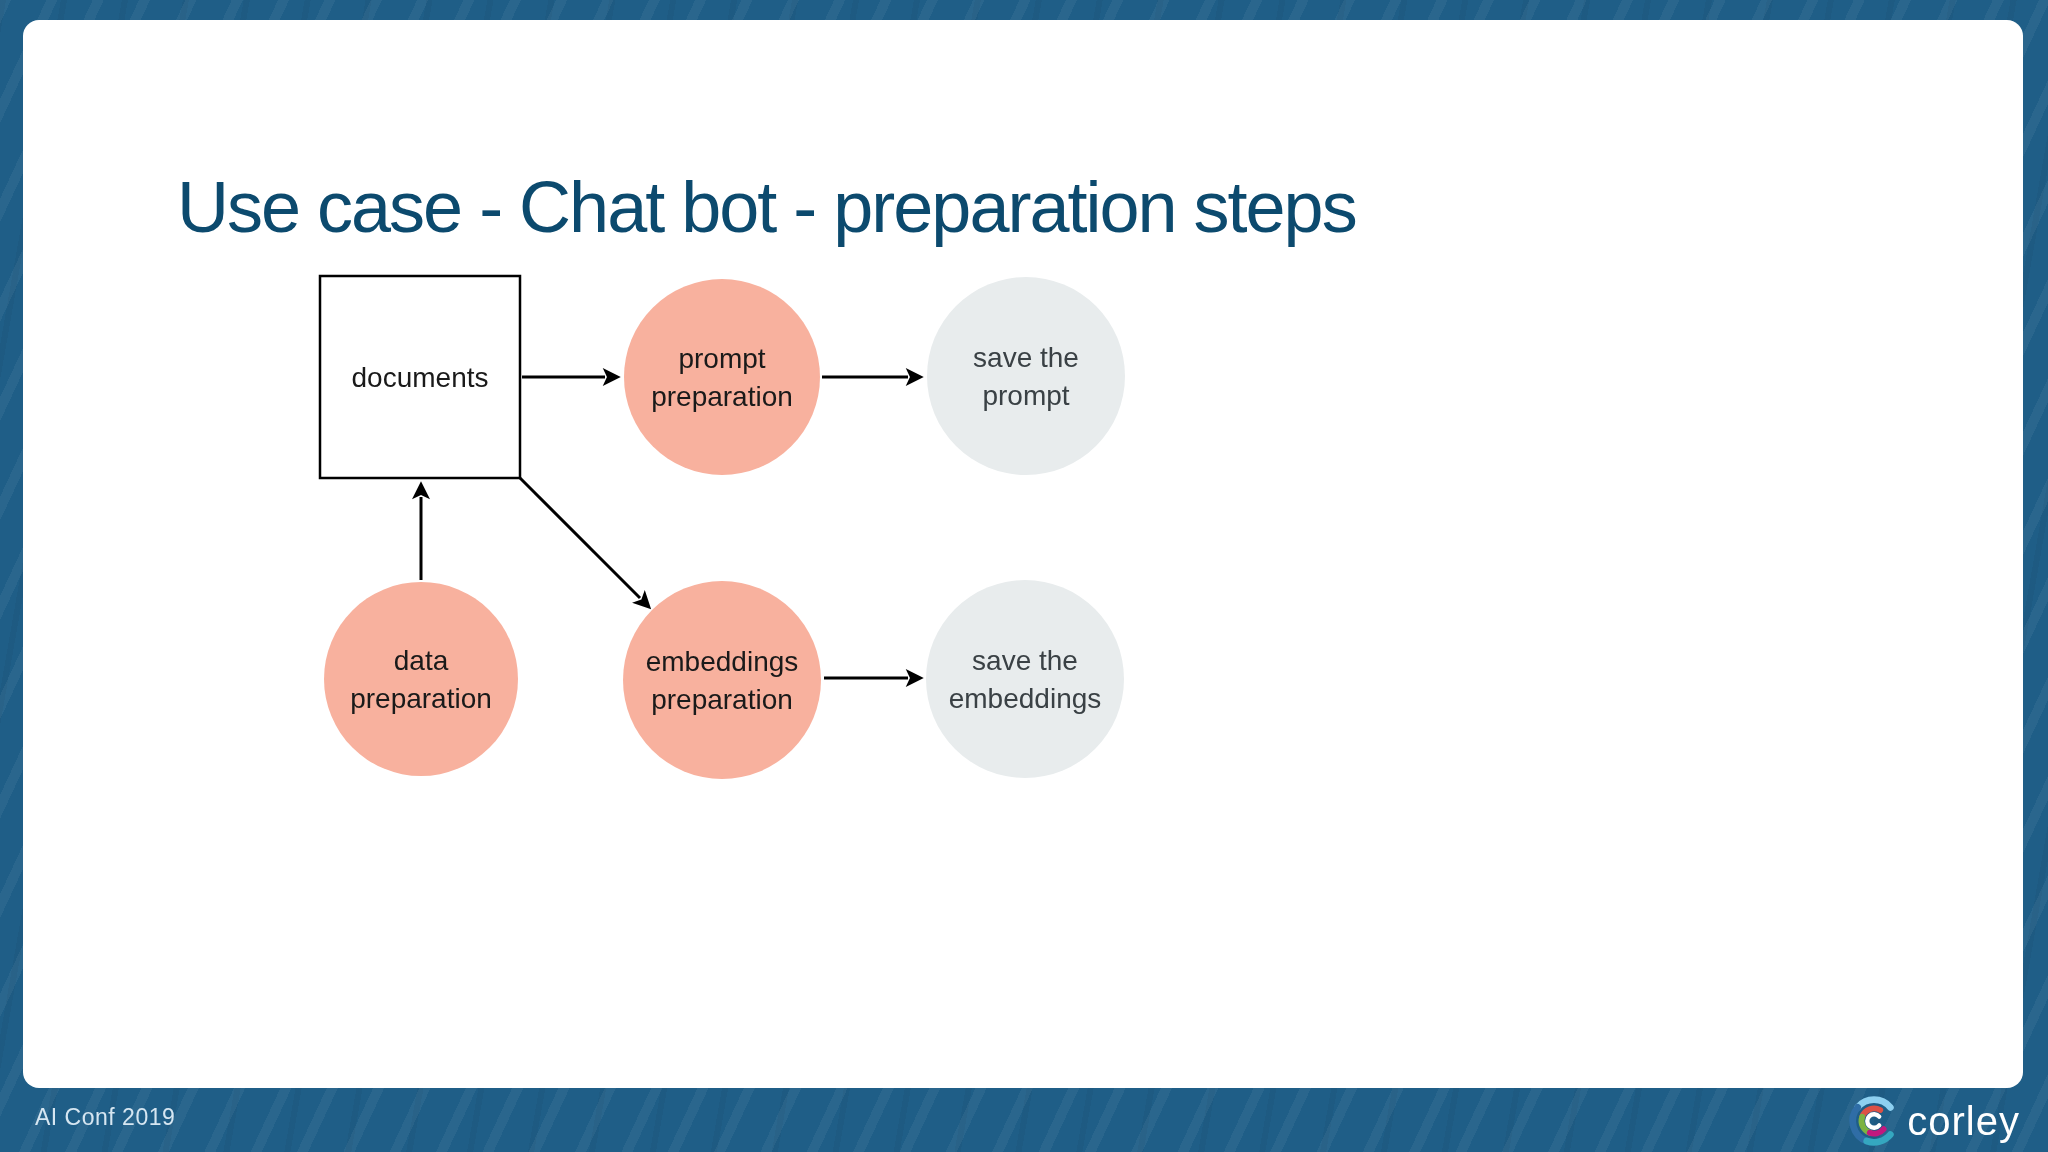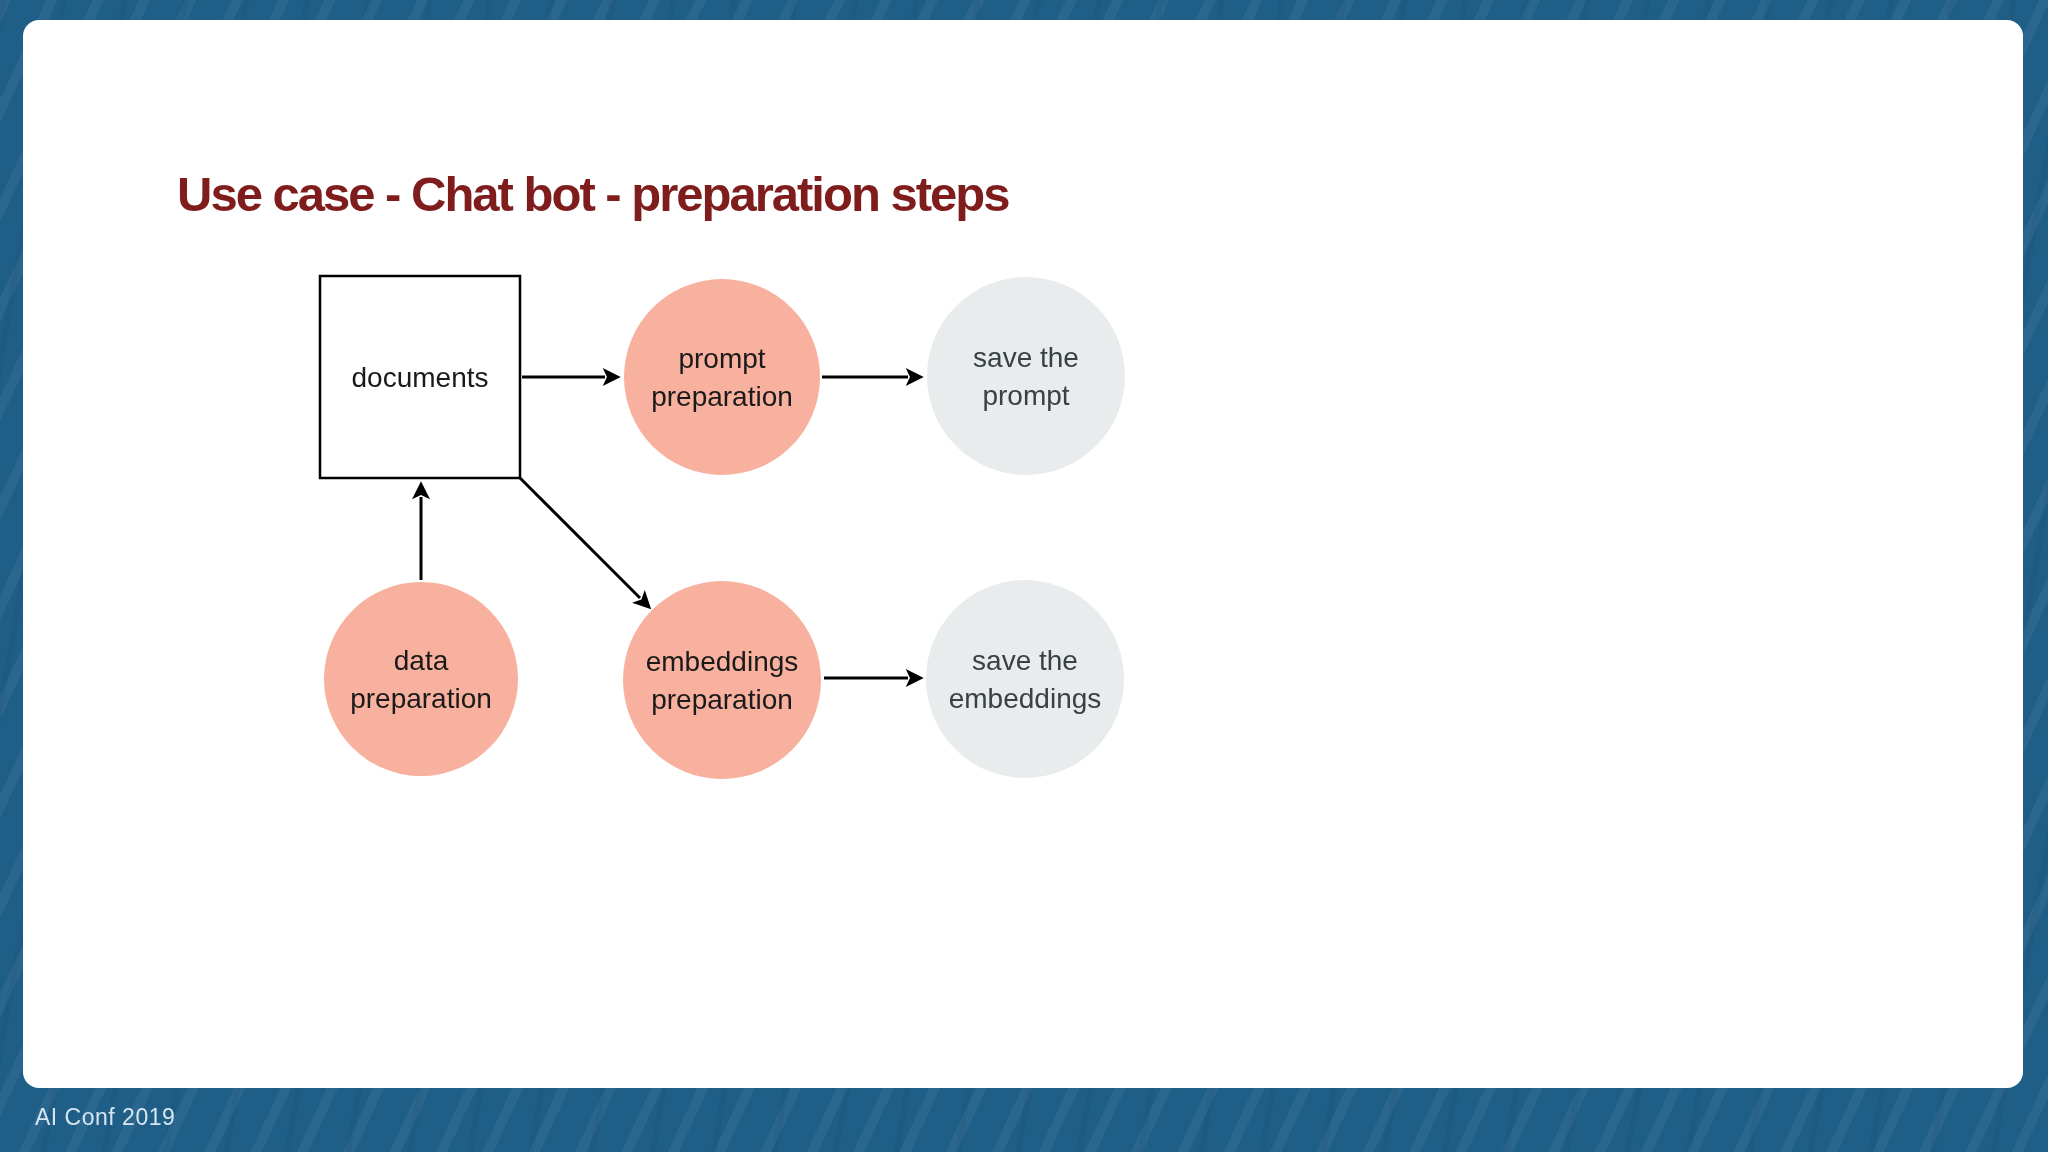--- a/index.html
+++ b/index.html
@@ -30,24 +30,24 @@
     width: 2000px;
     height: 1068px;
     background: #ffffff;
     border-radius: 16px;
   }
   .slide-title {
     position: absolute;
     left: 154px;
     top: 146px;
     margin: 0;
-    font-size: 49px;
-    font-weight: bold;
+    font-size: 72px;
+    font-weight: normal;
     letter-spacing: -2px;
-    color: #7f1d1d;
+    color: #0c4a6e;
     white-space: nowrap;
   }
   svg.diagram {
     position: absolute;
     left: 0;
     top: 0;
     width: 2048px;
     height: 1152px;
   }
   svg.diagram text {
@@ -139,14 +139,31 @@
 
     <g>
       <circle cx="1025" cy="679" r="99" fill="#e8eced"></circle>
       <text x="1025" y="660" dominant-baseline="central" class="gray-label">save the</text>
       <text x="1025" y="698" dominant-baseline="central" class="gray-label">embeddings</text>
     </g>
   </svg>
 
   <p class="footer-event">AI Conf 2019</p>
 
+  <div class="brand">
+    <svg width="58" height="58" viewBox="0 0 60 60">
+      <g fill="none" stroke-linecap="round">
+
+        <path d="M 46.9 15.9 A 22 22 0 0 0 13.1 15.9" stroke="#8ed0f0" stroke-width="7"></path>
+        <path d="M 13.1 15.9 A 22 22 0 0 0 22.5 50.7" stroke="#2f6da6" stroke-width="7"></path>
+        <path d="M 22.5 50.7 A 22 22 0 0 0 46.9 44.1" stroke="#35a7c0" stroke-width="7"></path>
+
+        <path d="M 36.5 18.7 A 13 13 0 0 0 17.8 25.6" stroke="#dd5145" stroke-width="6"></path>
+        <path d="M 17.8 25.6 A 13 13 0 0 0 25.6 42.2" stroke="#7cb342" stroke-width="6"></path>
+        <path d="M 25.6 42.2 A 13 13 0 0 0 40.0 38.4" stroke="#c2187e" stroke-width="6"></path>
+
+        <path d="M 35.4 25.5 A 7 7 0 1 0 35.4 34.5" stroke="#ffffff" stroke-width="4.5"></path>
+      </g>
+    </svg>
+    <span class="brand-name">corley</span>
+  </div>
 
 </div>
 
 </body></html>

